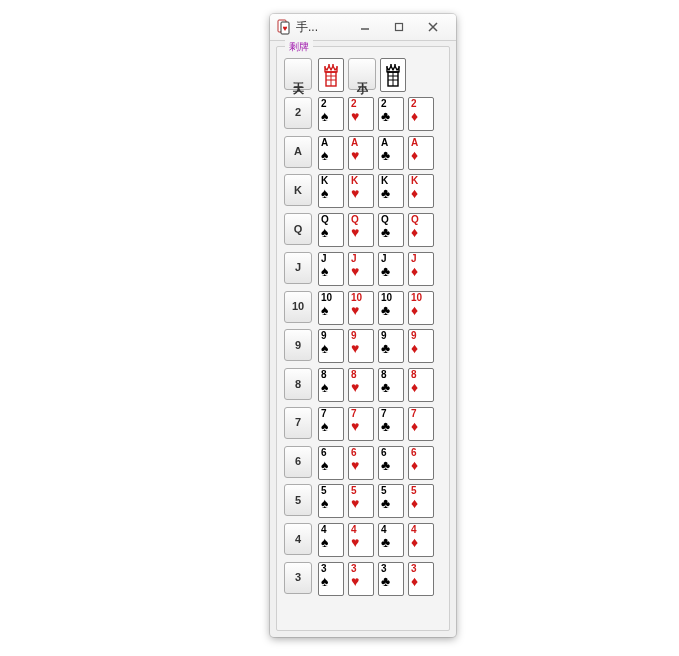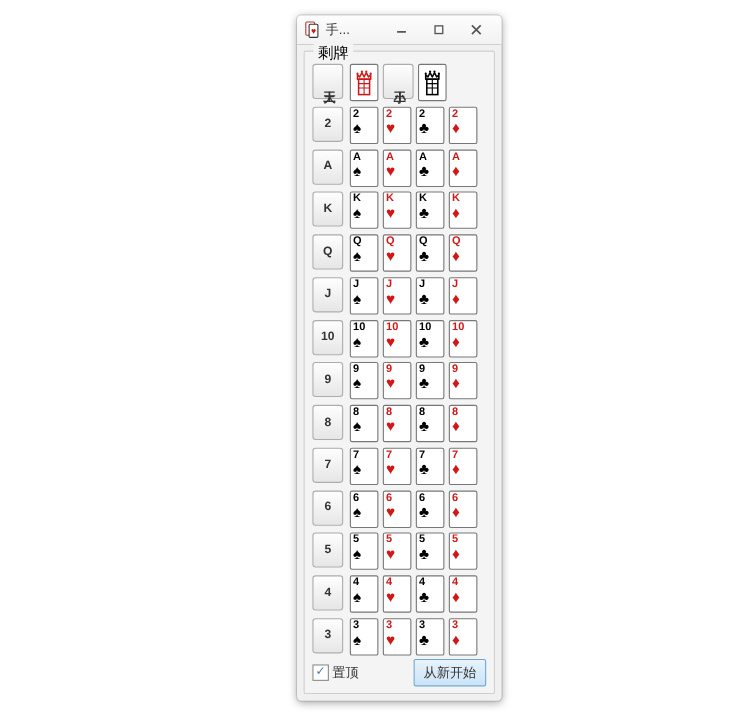--- a/index.html
+++ b/index.html
@@ -10,21 +10,21 @@
   .titlebar{height:26px;display:flex;align-items:center;border-bottom:1px solid #d0d0d0;
     background:linear-gradient(#fdfdfd,#f2f2f2);border-radius:4px 4px 0 0;}
   .ticon{width:16px;height:16px;margin:0 4px 0 6px;display:flex;align-items:center;justify-content:center;}
   .ticon svg{width:16px;height:16px;}
   .ttext{font-size:12px;color:#333;white-space:nowrap;overflow:hidden;}
   .tbtns{margin-left:auto;display:flex;gap:8px;padding-right:10px;}
   .tbtn{width:26px;height:14px;display:flex;align-items:center;justify-content:center;color:#666;font-size:12px;}
   .tbtn svg{pointer-events:none;}
   .client{position:absolute;inset:26px 0 0 0;padding:6px;}
   .panel{position:absolute;inset:6px;border:1px solid #cfcfcf;border-radius:2px;background:#f4f4f4;}
-  .phead{position:absolute;left:8px;top:-7px;background:#f4f4f4;padding:0 4px;font-size:14px;color:#000000;}
+  .phead{position:absolute;left:8px;top:-7px;background:#f4f4f4;padding:0 4px;font-size:10px;color:#a21caf;}
   .grid{position:absolute;left:7px;right:7px;top:11px;bottom:34px;display:flex;flex-direction:column;justify-content:space-between;}
   .row{display:flex;gap:6px;align-items:flex-start;height:34px;}
   .rbtn{width:26px;height:30px;border:1px solid #acacac;border-radius:3px;
     background:linear-gradient(#fefefe,#e6e6e6);font-size:11px;font-weight:bold;color:#333;
     display:flex;align-items:center;justify-content:center;line-height:1;text-align:center;}
   .rbtn.vert{writing-mode:vertical-rl;font-size:11px;}
   .cards{display:flex;gap:4px;}
   .card{width:24px;height:32px;border:1px solid #777;border-radius:2px;background:#fff;position:relative;}
   .cnum{position:absolute;left:2px;top:1px;font-size:10px;font-weight:bold;line-height:1;}
   .csuit{position:absolute;left:2px;top:11px;font-size:14px;line-height:1;}
@@ -378,23 +378,16 @@
                   <span class="cnum blk">3</span>
                   <span class="csuit blk">♣</span>
                 </div>
                 <div class="card">
                   <span class="cnum red">3</span>
                   <span class="csuit red">♦</span>
                 </div>
               </div>
             </div>
           </div>
-        <div class="footer">
-          <label class="chkwrap">
-            <span class="chk"></span>
-            <span>置顶</span>
-          </label>
-          <span class="btn">从新开始</span>
-        </div>
       </div>
     </div>
   </div>
 </div>
 
 </body></html>

